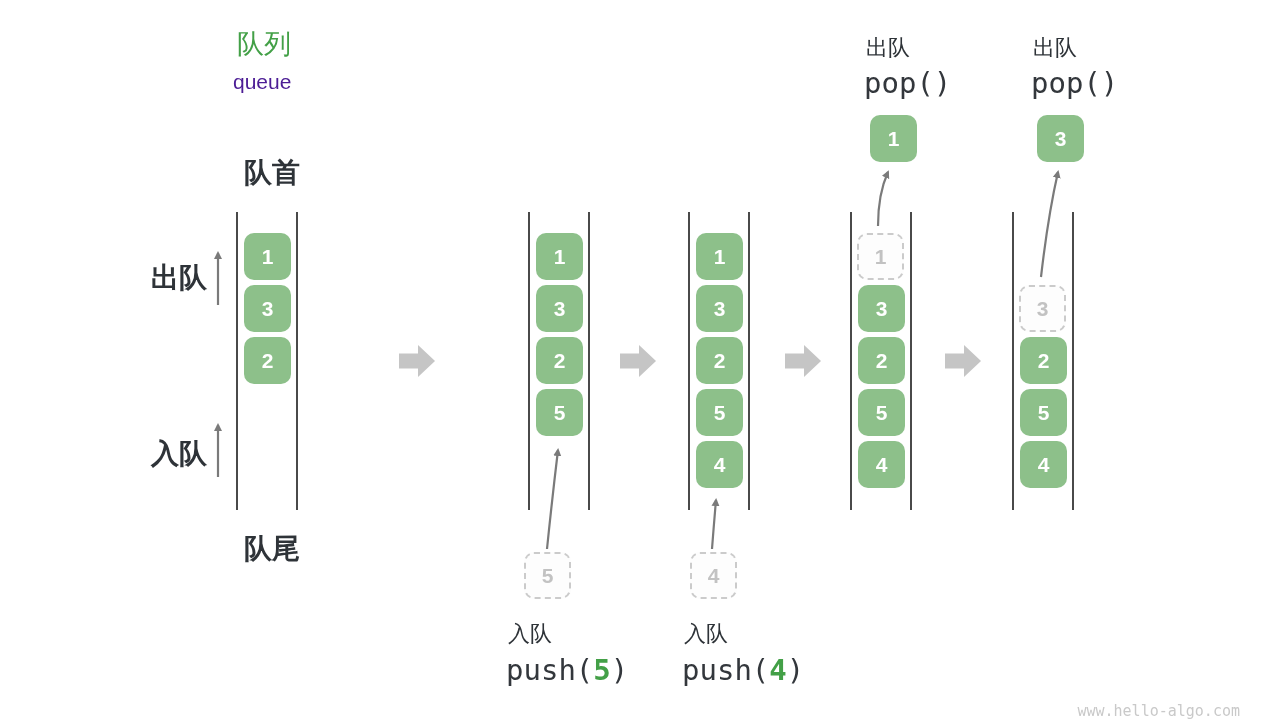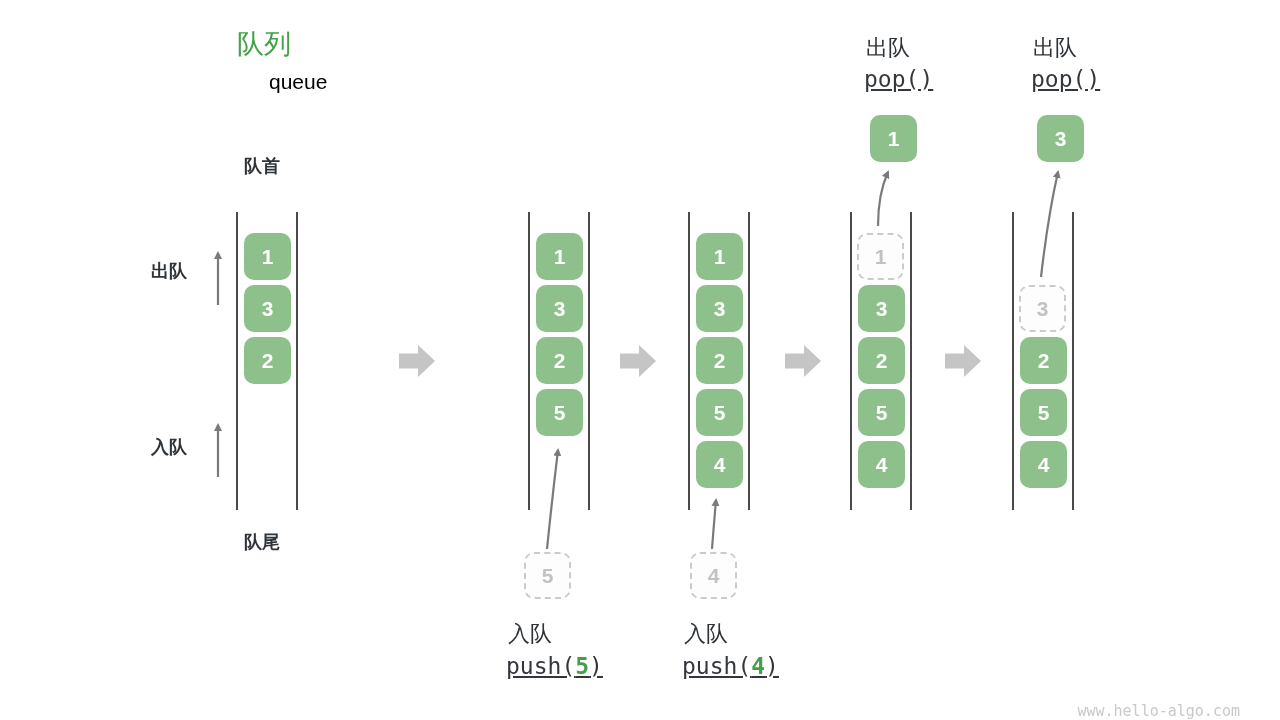--- a/index.html
+++ b/index.html
@@ -13,24 +13,24 @@
     --dashed-text:#C2C2C2;
     --watermark-gray:#C9C9C9;
   }
   html,body{margin:0;padding:0;background:#fff;}
   #canvas{
     position:relative;width:1280px;height:720px;background:#ffffff;overflow:hidden;
     font-family:"Liberation Sans","DejaVu Sans",sans-serif;color:var(--text-dark);
   }
   .abs{position:absolute;}
   .title-zh{font-size:27px;font-weight:normal;color:var(--accent-green);}
-  .title-en{font-size:21px;color:#000000;margin-left:36px;}
-  .zh-bold{font-size:18px;font-weight:bold;color:var(--text-dark);text-align:center;}
+  .title-en{font-size:21px;color:#4c1d95;}
+  .zh-bold{font-size:28px;font-weight:bold;color:var(--text-dark);text-align:center;}
   .zh-op{font-size:22px;font-weight:500;color:var(--text-dark);}
-  .code{font-family:"DejaVu Sans Mono","Liberation Mono",monospace;font-size:23px;color:#33373C;white-space:nowrap;text-decoration:underline;}
+  .code{font-family:"DejaVu Sans Mono","Liberation Mono",monospace;font-size:29px;color:#33373C;white-space:nowrap;}
   .code .arg{color:var(--accent-green);font-weight:bold;}
   .vline{position:absolute;width:2px;background:var(--line-dark);}
   .cell{
     position:absolute;width:47px;height:47px;border-radius:10px;
     background:var(--cell-green);color:#fff;font-size:21px;font-weight:bold;
     display:flex;align-items:center;justify-content:center;
   }
   .cell-dashed{
     position:absolute;width:43px;height:43px;border-radius:10px;
     border:2px dashed var(--dashed-border);background:#FDFDFD;

